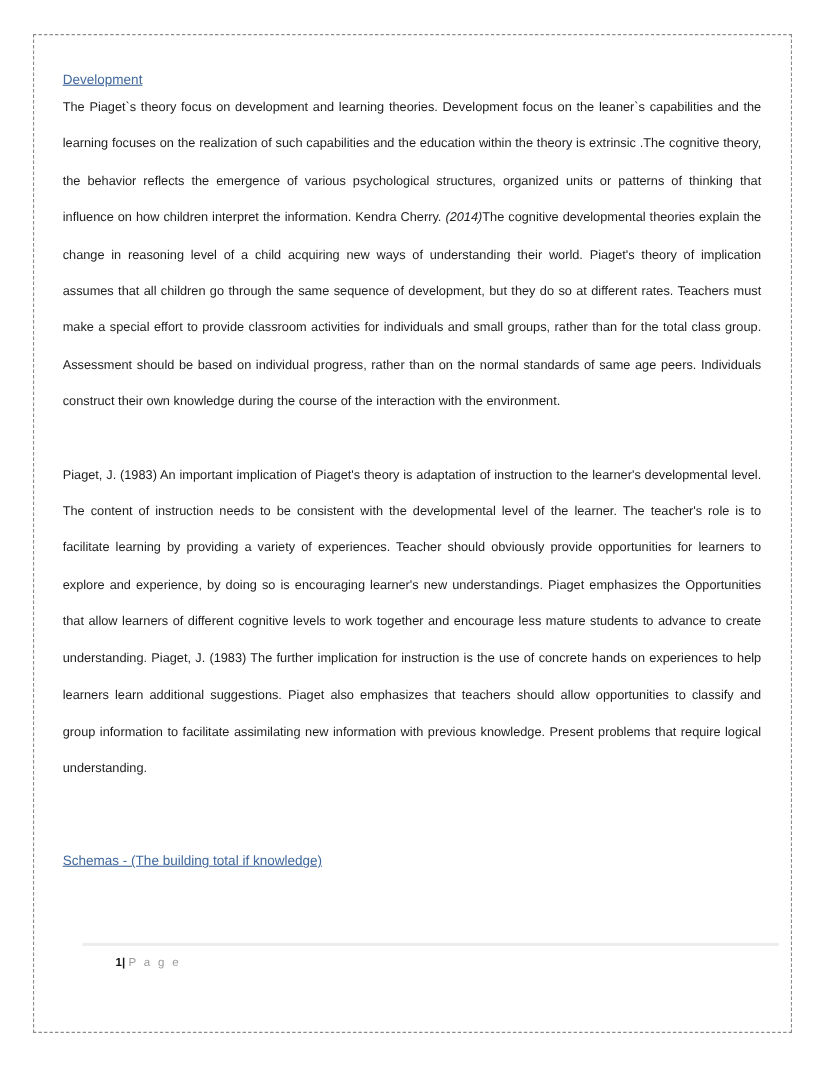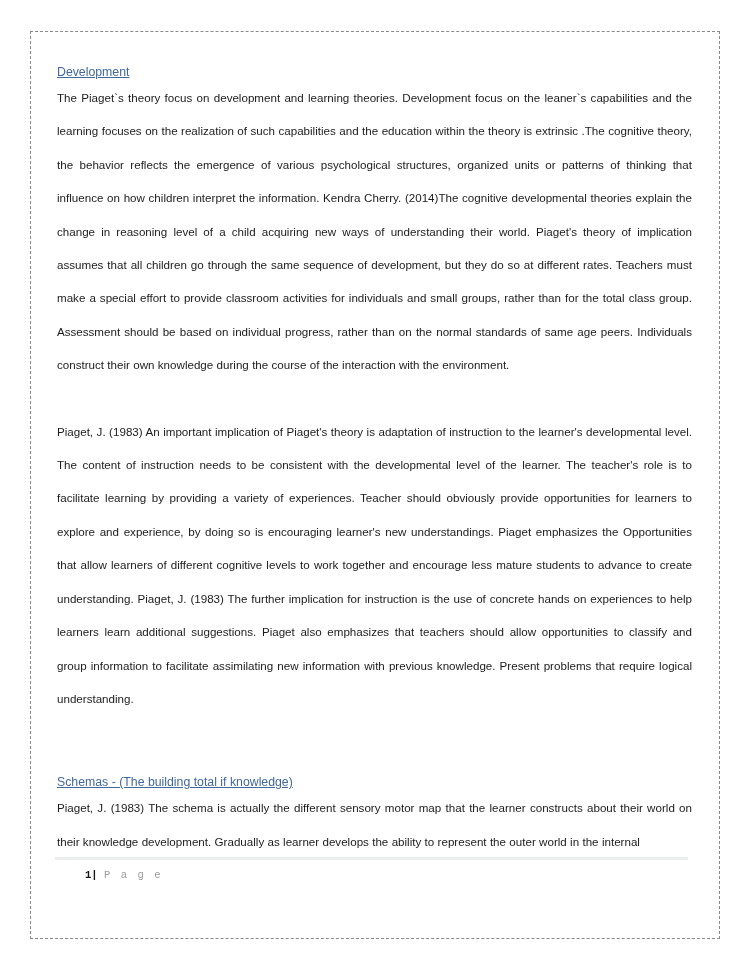--- a/index.html
+++ b/index.html
@@ -54,36 +54,36 @@
     text-align: justify;
     text-justify: inter-word;
     margin: 0;
     padding: 0;
     word-spacing: 0.1px;
   }
   .doc-para.first-after-heading {
     margin-top: 1px;
   }
   .italic {
+    font-style: italic;
   }
 
   .gap-para {
     height: 33px;
   }
   .gap-section {
     height: 60px;
   }
 
   
   #page-footer {
     position: absolute;
-    left: 24px;
+    left: 44px;
     top: 825px;
     width: 635px;
-    font-family: Liberation Mono, monospace;
   }
   #footer-rule {
     height: 3px;
     background: #eceded;
     width: 633px;
   }
   #footer-text {
     margin-top: 9px;
     padding-left: 30px;
     font-size: 10.5px;
@@ -114,21 +114,20 @@
     <p class="doc-para first-after-heading"><span>The Piaget`s theory focus on development and learning theories. Development focus on the leaner`s capabilities and the learning focuses on the realization of such capabilities and the education within the theory is extrinsic .The cognitive theory, the behavior reflects the emergence of various psychological structures, organized units or patterns of thinking that influence on how children interpret the information. Kendra Cherry. </span><span class="italic">(2014)</span><span>The cognitive developmental theories explain the change in reasoning level of a child acquiring new ways of understanding their world. Piaget's theory of implication assumes that all children go through the same sequence of development, but they do so at different rates. Teachers must make a special effort to provide classroom activities for individuals and small groups, rather than for the total class group. Assessment should be based on individual progress, rather than on the normal standards of same age peers. Individuals construct their own knowledge during the course of the interaction with the environment.</span></p>
 
     <div class="gap-para"></div>
 
     <p class="doc-para"><span>Piaget, J. (1983) An important implication of Piaget's theory is adaptation of instruction to the learner's developmental level. The content of instruction needs to be consistent with the developmental level of the learner. The teacher's role is to facilitate learning by providing a variety of experiences. Teacher should obviously provide opportunities for learners to explore and experience, by doing so is encouraging learner's new understandings. Piaget emphasizes the Opportunities that allow learners of different cognitive   levels to work together and encourage less mature students to advance to create understanding. Piaget, J. (1983) The further implication for instruction is the use of concrete hands on experiences to help learners learn additional suggestions. Piaget also emphasizes that teachers should allow opportunities to classify and group information to facilitate assimilating new information with previous knowledge. Present problems that require logical understanding.</span></p>
 
     <div class="gap-section"></div>
 
     <h2 class="doc-heading">Schemas - (The building total if knowledge)</h2>
 
-    <p class="doc-para first-after-heading"><span>Piaget, J. (1983) The schema is actually the different sensory motor map that the learner constructs about their world on their knowledge development. Gradually as learner develops the ability to represent the outer world in the internal</span></p>
 
   </div>
 
   <div id="page-footer">
     <div id="footer-rule"></div>
     <div id="footer-text"><span class="footer-num">1</span><span class="footer-sep">|</span> <span class="footer-word">P a g e</span></div>
   </div>
 
 </div>
 

